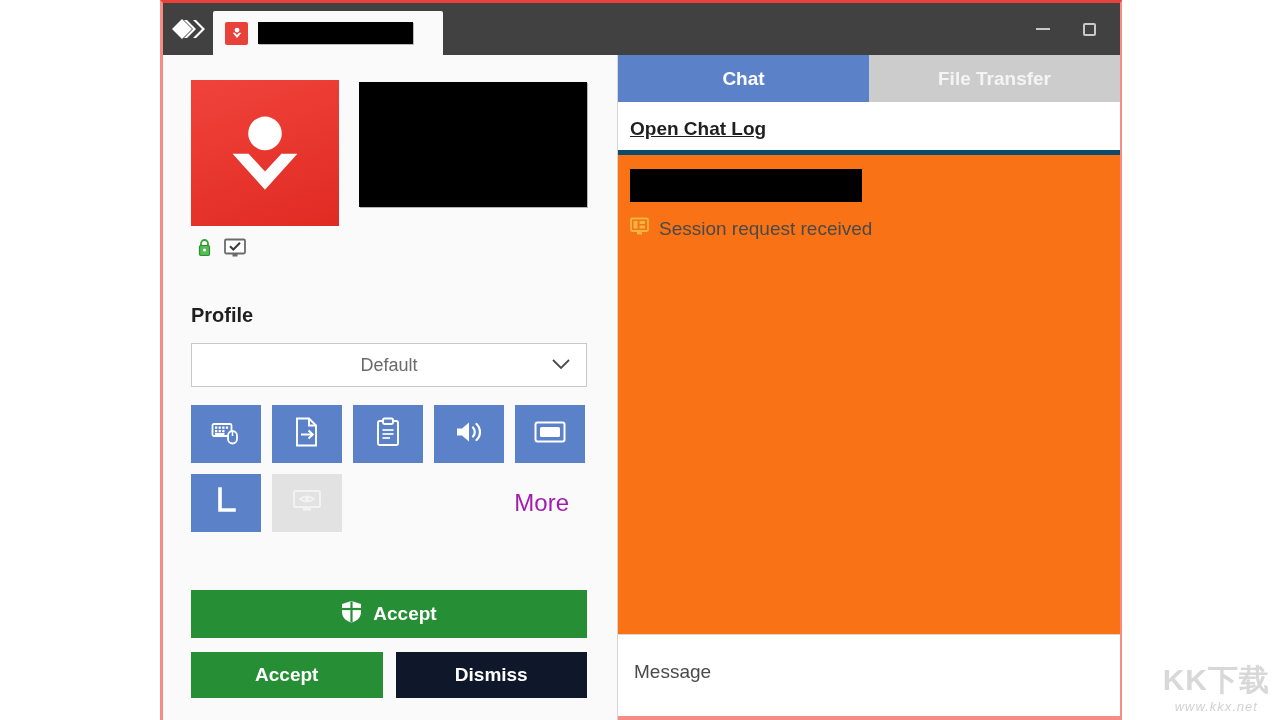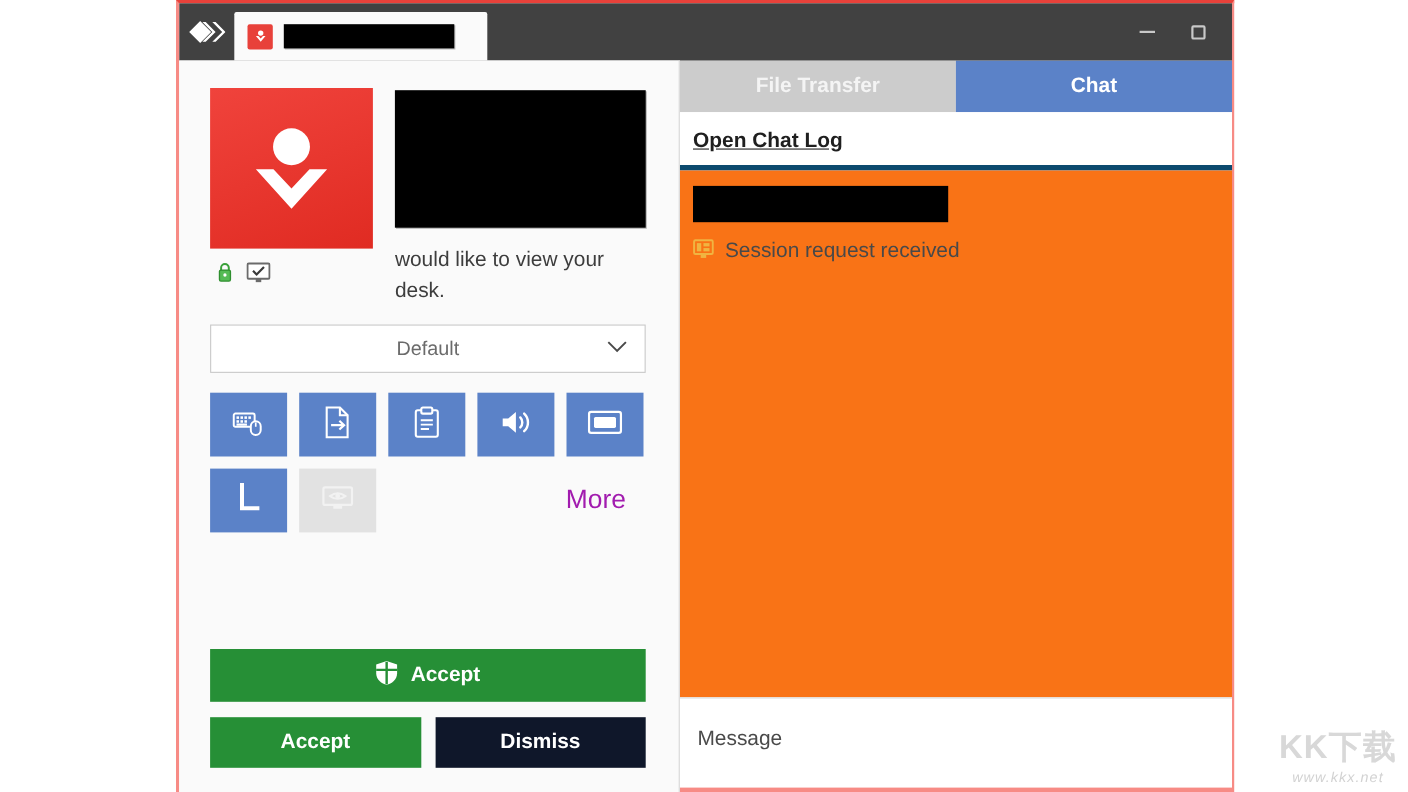--- a/index.html
+++ b/index.html
@@ -465,24 +465,24 @@
                     <rect x="1" y="1.5" width="20" height="14" rx="1.2" fill="#ffffff" stroke="#6b6b6b" stroke-width="1.8"></rect>
                     <path d="M6 8.2 L9.3 11.5 L16 4.8" fill="none" stroke="#3a3a3a" stroke-width="2"></path>
                     <rect x="8.5" y="15.5" width="5" height="3" fill="#6b6b6b"></rect>
                   </svg>
                 </span>
               </div>
             </div>
 
             <div class="peer-col">
               <div class="peer-redaction"></div>
-              <div class="peer-text">would like to view your desk.</div>
             </div>
           </div>
 
+          <div class="section-title">Profile</div>
 
           <div class="profile-select">
             <span class="sel-value">Default</span>
             <span class="chev">
               <svg width="18" height="11" viewBox="0 0 18 11">
                 <path d="M1 1 L9 9 L17 1" fill="none" stroke="#4a4a4a" stroke-width="1.8"></path>
               </svg>
             </span>
           </div>
 
@@ -596,22 +596,22 @@
             <button class="btn btn-dismiss">
               <span>Dismiss</span>
             </button>
           </div>
         </div>
       </div>
 
       <div class="right-pane">
 
         <div class="chat-tabs">
+          <div class="chat-tab active">Chat</div>
           <div class="chat-tab inactive">File Transfer</div>
-          <div class="chat-tab active">Chat</div>
         </div>
 
         <div class="chat-log-bar">
           <span class="chat-log-link">Open Chat Log</span>
         </div>
 
         <div class="chat-body">
           <div>
             <div class="chat-sender-redaction"></div>
             <div class="chat-entry">

